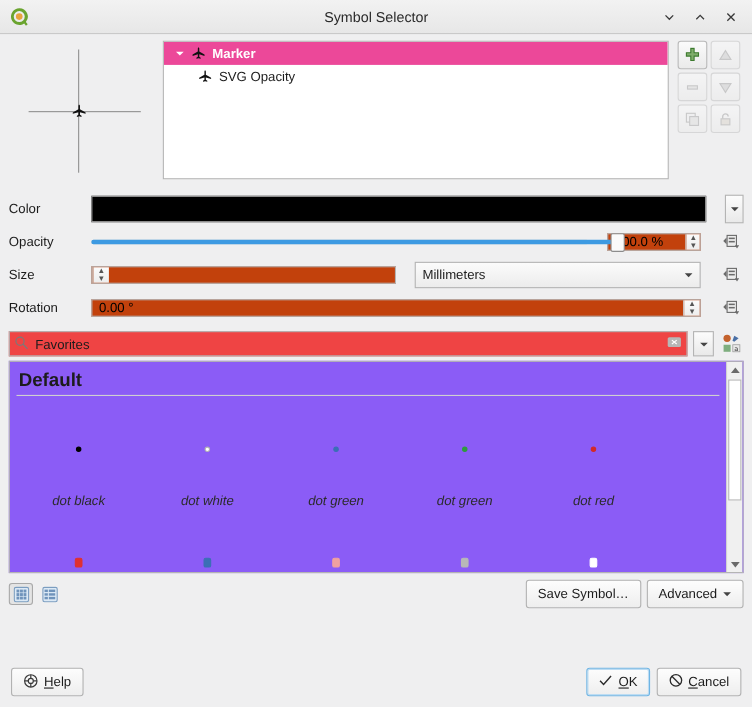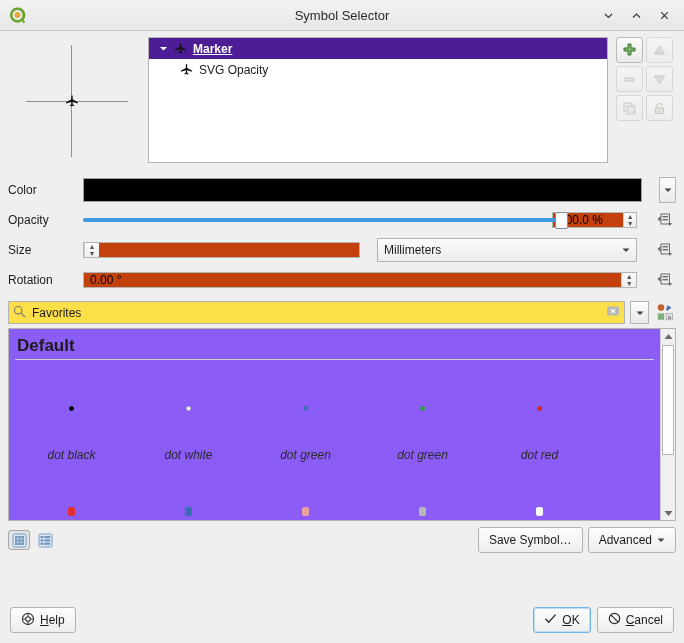--- a/index.html
+++ b/index.html
@@ -36,21 +36,21 @@
   }
   .preview .vline { position: absolute; left: 63px; top: 8px; width: 1px; height: 112px; background: #8f8f8f; }
   .preview .hline { position: absolute; top: 64px; left: 18px; width: 102px; height: 1px; background: #8f8f8f; }
   .preview .plane { position: absolute; left: 57px; top: 57px; width: 14px; height: 14px; }
 
   .tree {
     flex: 1 1 auto; background: #fff; border: 1px solid #b4b4b4; height: 126px; overflow: hidden;
     margin-left: 2px;
   }
   .tree-row { display: flex; align-items: center; height: 21px; padding-left: 6px; font-size: 12px; }
-  .tree-row.selected { background: #4c1d95; color: #fff; font-weight: bold; text-decoration: underline; }
+  .tree-row.selected { background: #ec4899; color: #fff; font-weight: bold; }
   .twisty { width: 16px; display: flex; align-items: center; justify-content: center; }
   .tree-icon { width: 18px; display: flex; align-items: center; justify-content: center; margin-right: 4px; }
   .indent { width: 22px; }
 
   .layer-tools { width: 60px; display: flex; flex-wrap: wrap; gap: 3px; align-content: flex-start; padding-top: 0px; }
   .tool-btn {
     width: 27px; height: 26px; border: 1px solid #b9b9b9; border-radius: 3px;
     background: linear-gradient(180deg,#fbfbfb,#eaeaea);
     display: flex; align-items: center; justify-content: center;
   }
@@ -80,21 +80,21 @@
   .spin .arrows span { flex: 1; display: flex; align-items: center; justify-content: center; font-size: 7px; color: #555; }
   .select {
     border: 1px solid #b4b4b4; height: 24px; background: linear-gradient(180deg,#fbfbfb,#ececec);
     display: flex; align-items: center; padding: 0 6px; font-size: 12px; justify-content: space-between;
   }
   .ddbtn { width: 22px; height: 24px; display: flex; align-items: center; justify-content: center; flex: 0 0 22px; }
 
   
   .searchrow { padding: 6px 8px 4px 8px; display: flex; align-items: center; gap: 5px; }
   .searchbox {
-    flex: 1 1 auto; height: 23px; border: 1px solid #b4b4b4; background: #fde047;
+    flex: 1 1 auto; height: 23px; border: 1px solid #b4b4b4; background: #ef4444;
     display: flex; align-items: center; padding: 0 4px; gap: 6px;
   }
   .searchbox .txt { flex: 1 1 auto; font-size: 12px; color: #1c1c1c; }
   .sb-arrow { width: 19px; height: 23px; border: 1px solid #b4b4b4; background: linear-gradient(180deg,#fcfcfc,#e9e9e9); display:flex; align-items:center; justify-content:center; }
   .style-mgr { width: 22px; height: 22px; display: flex; align-items: center; justify-content: center; }
 
   
   .gallery-wrap { margin: 0 8px; border: 1px solid #b4b4b4; background: #8b5cf6; height: 193px; display: flex; overflow: hidden; }
   .gallery { flex: 1 1 auto; overflow: hidden; position: relative; }
   .group-title { font-size: 17px; font-weight: bold; padding: 7px 8px 3px 8px; color: #1c1c1c; }

